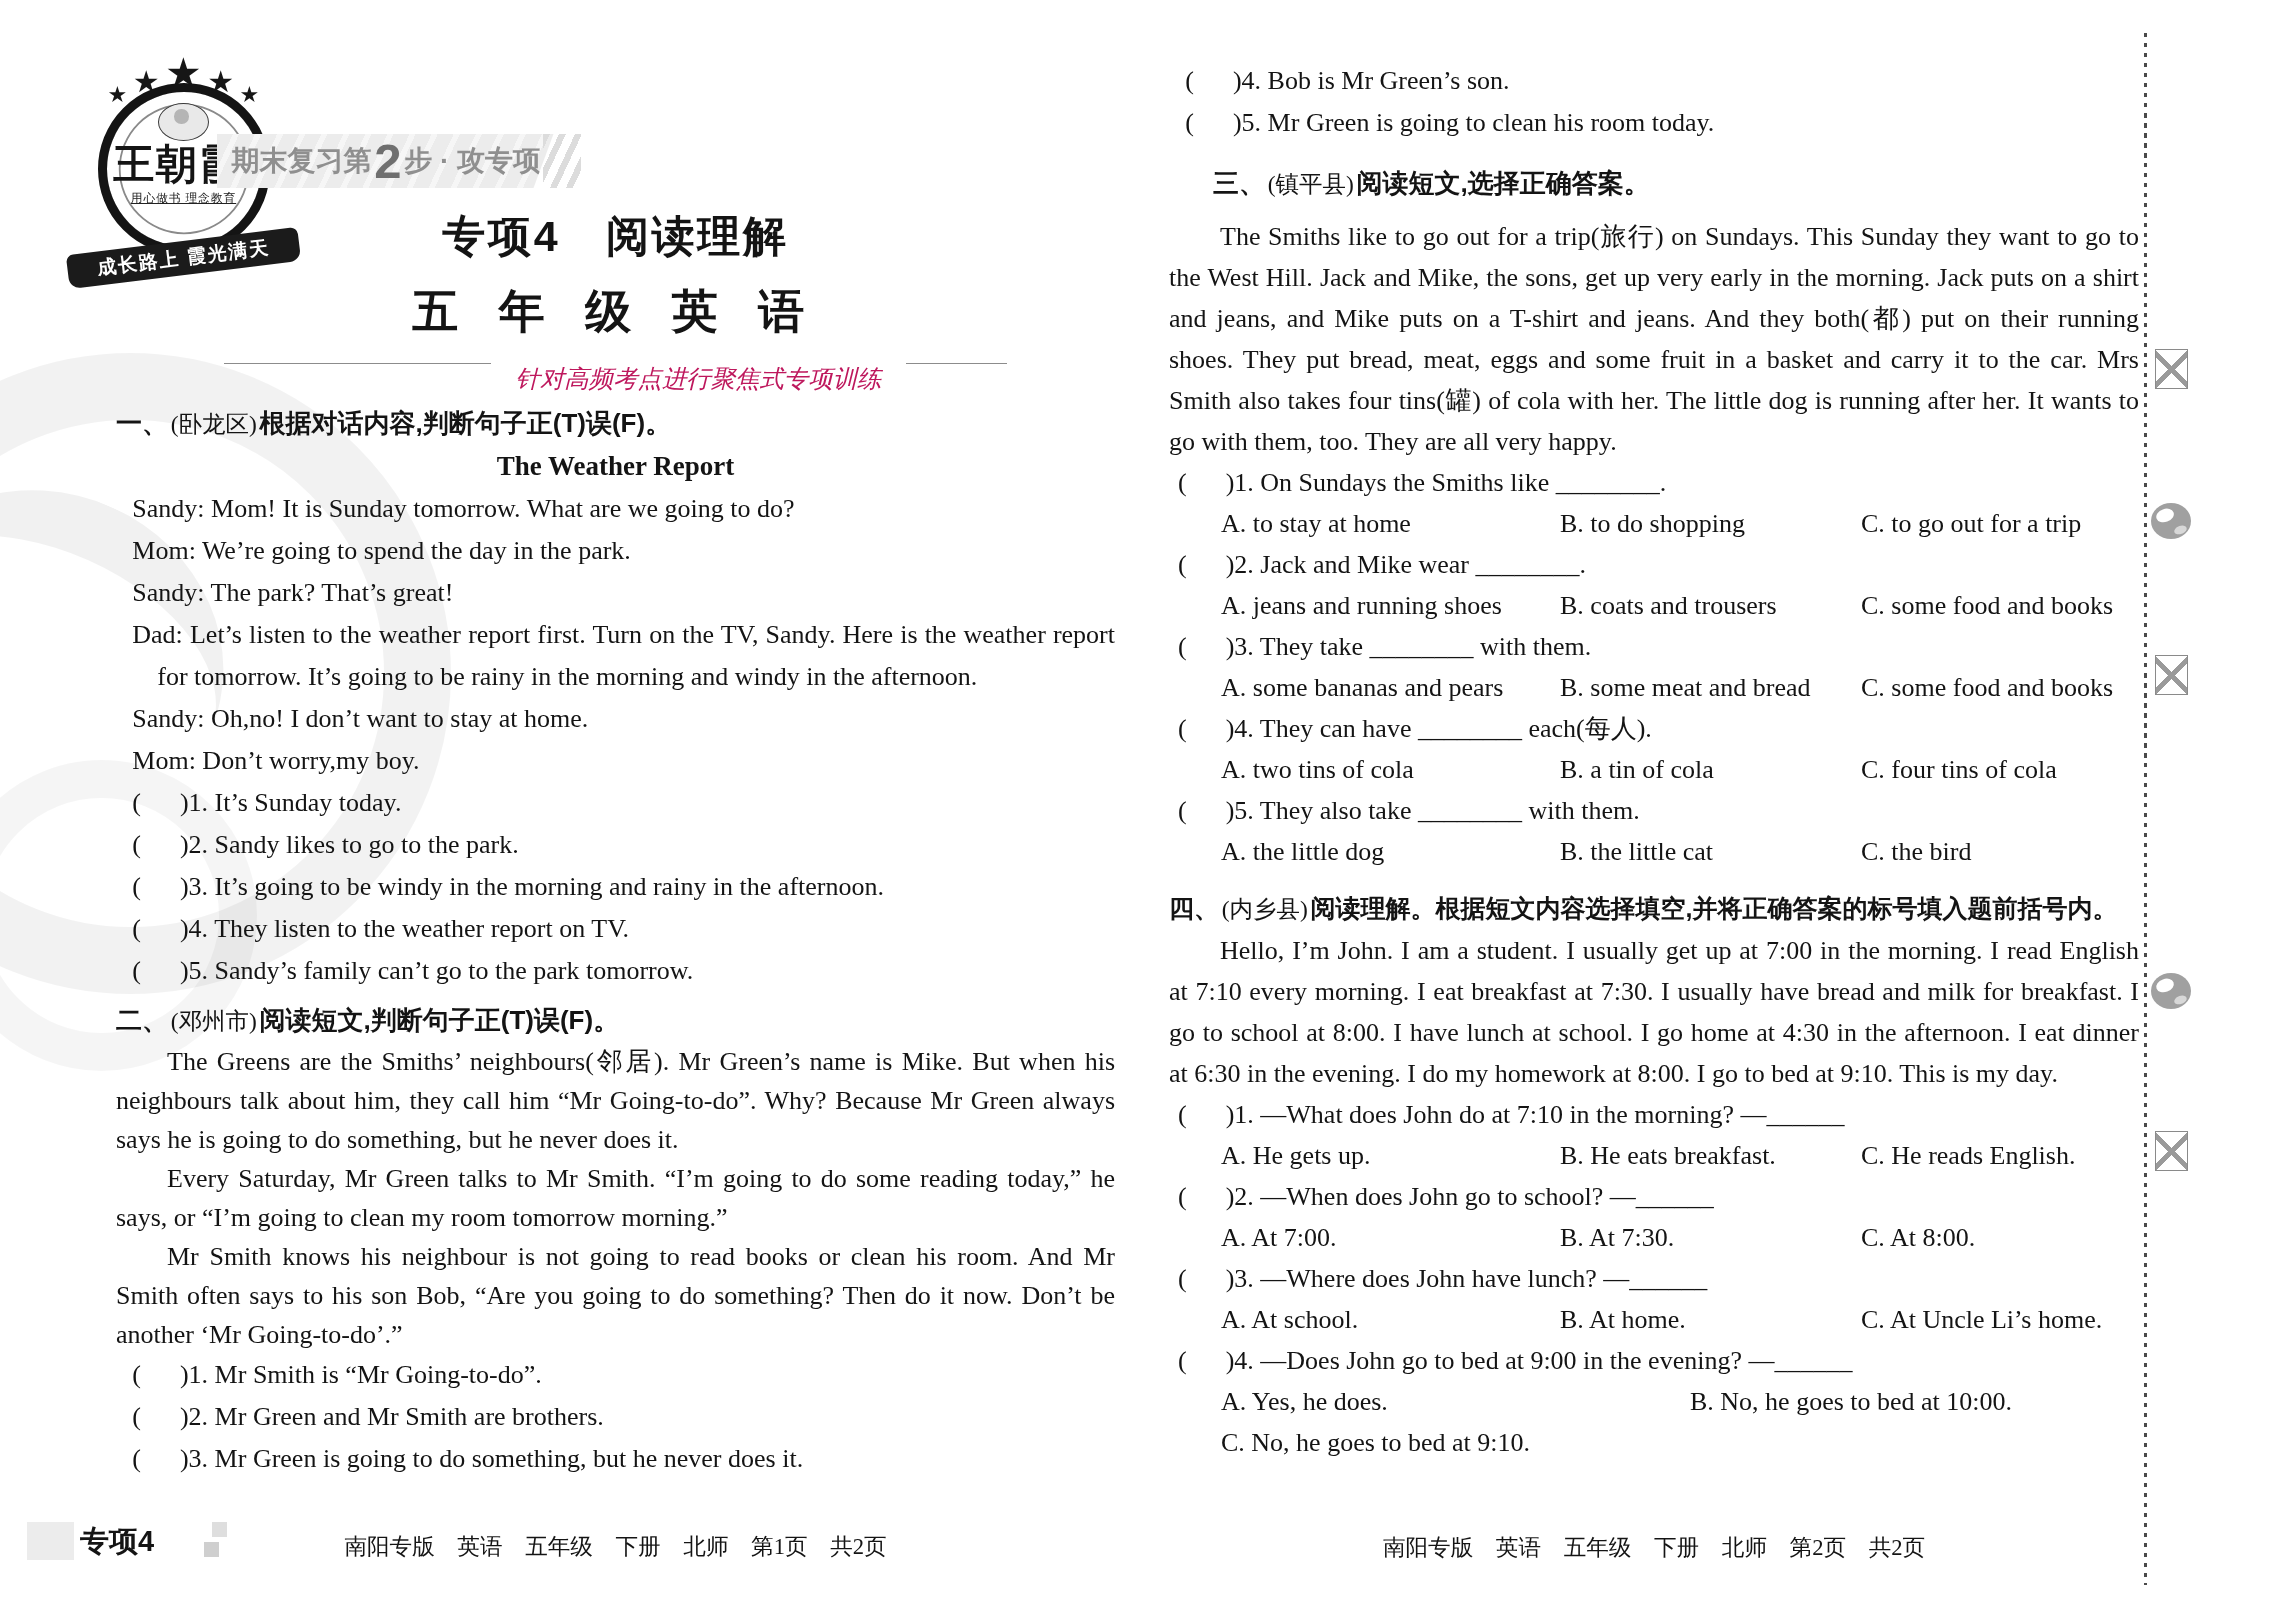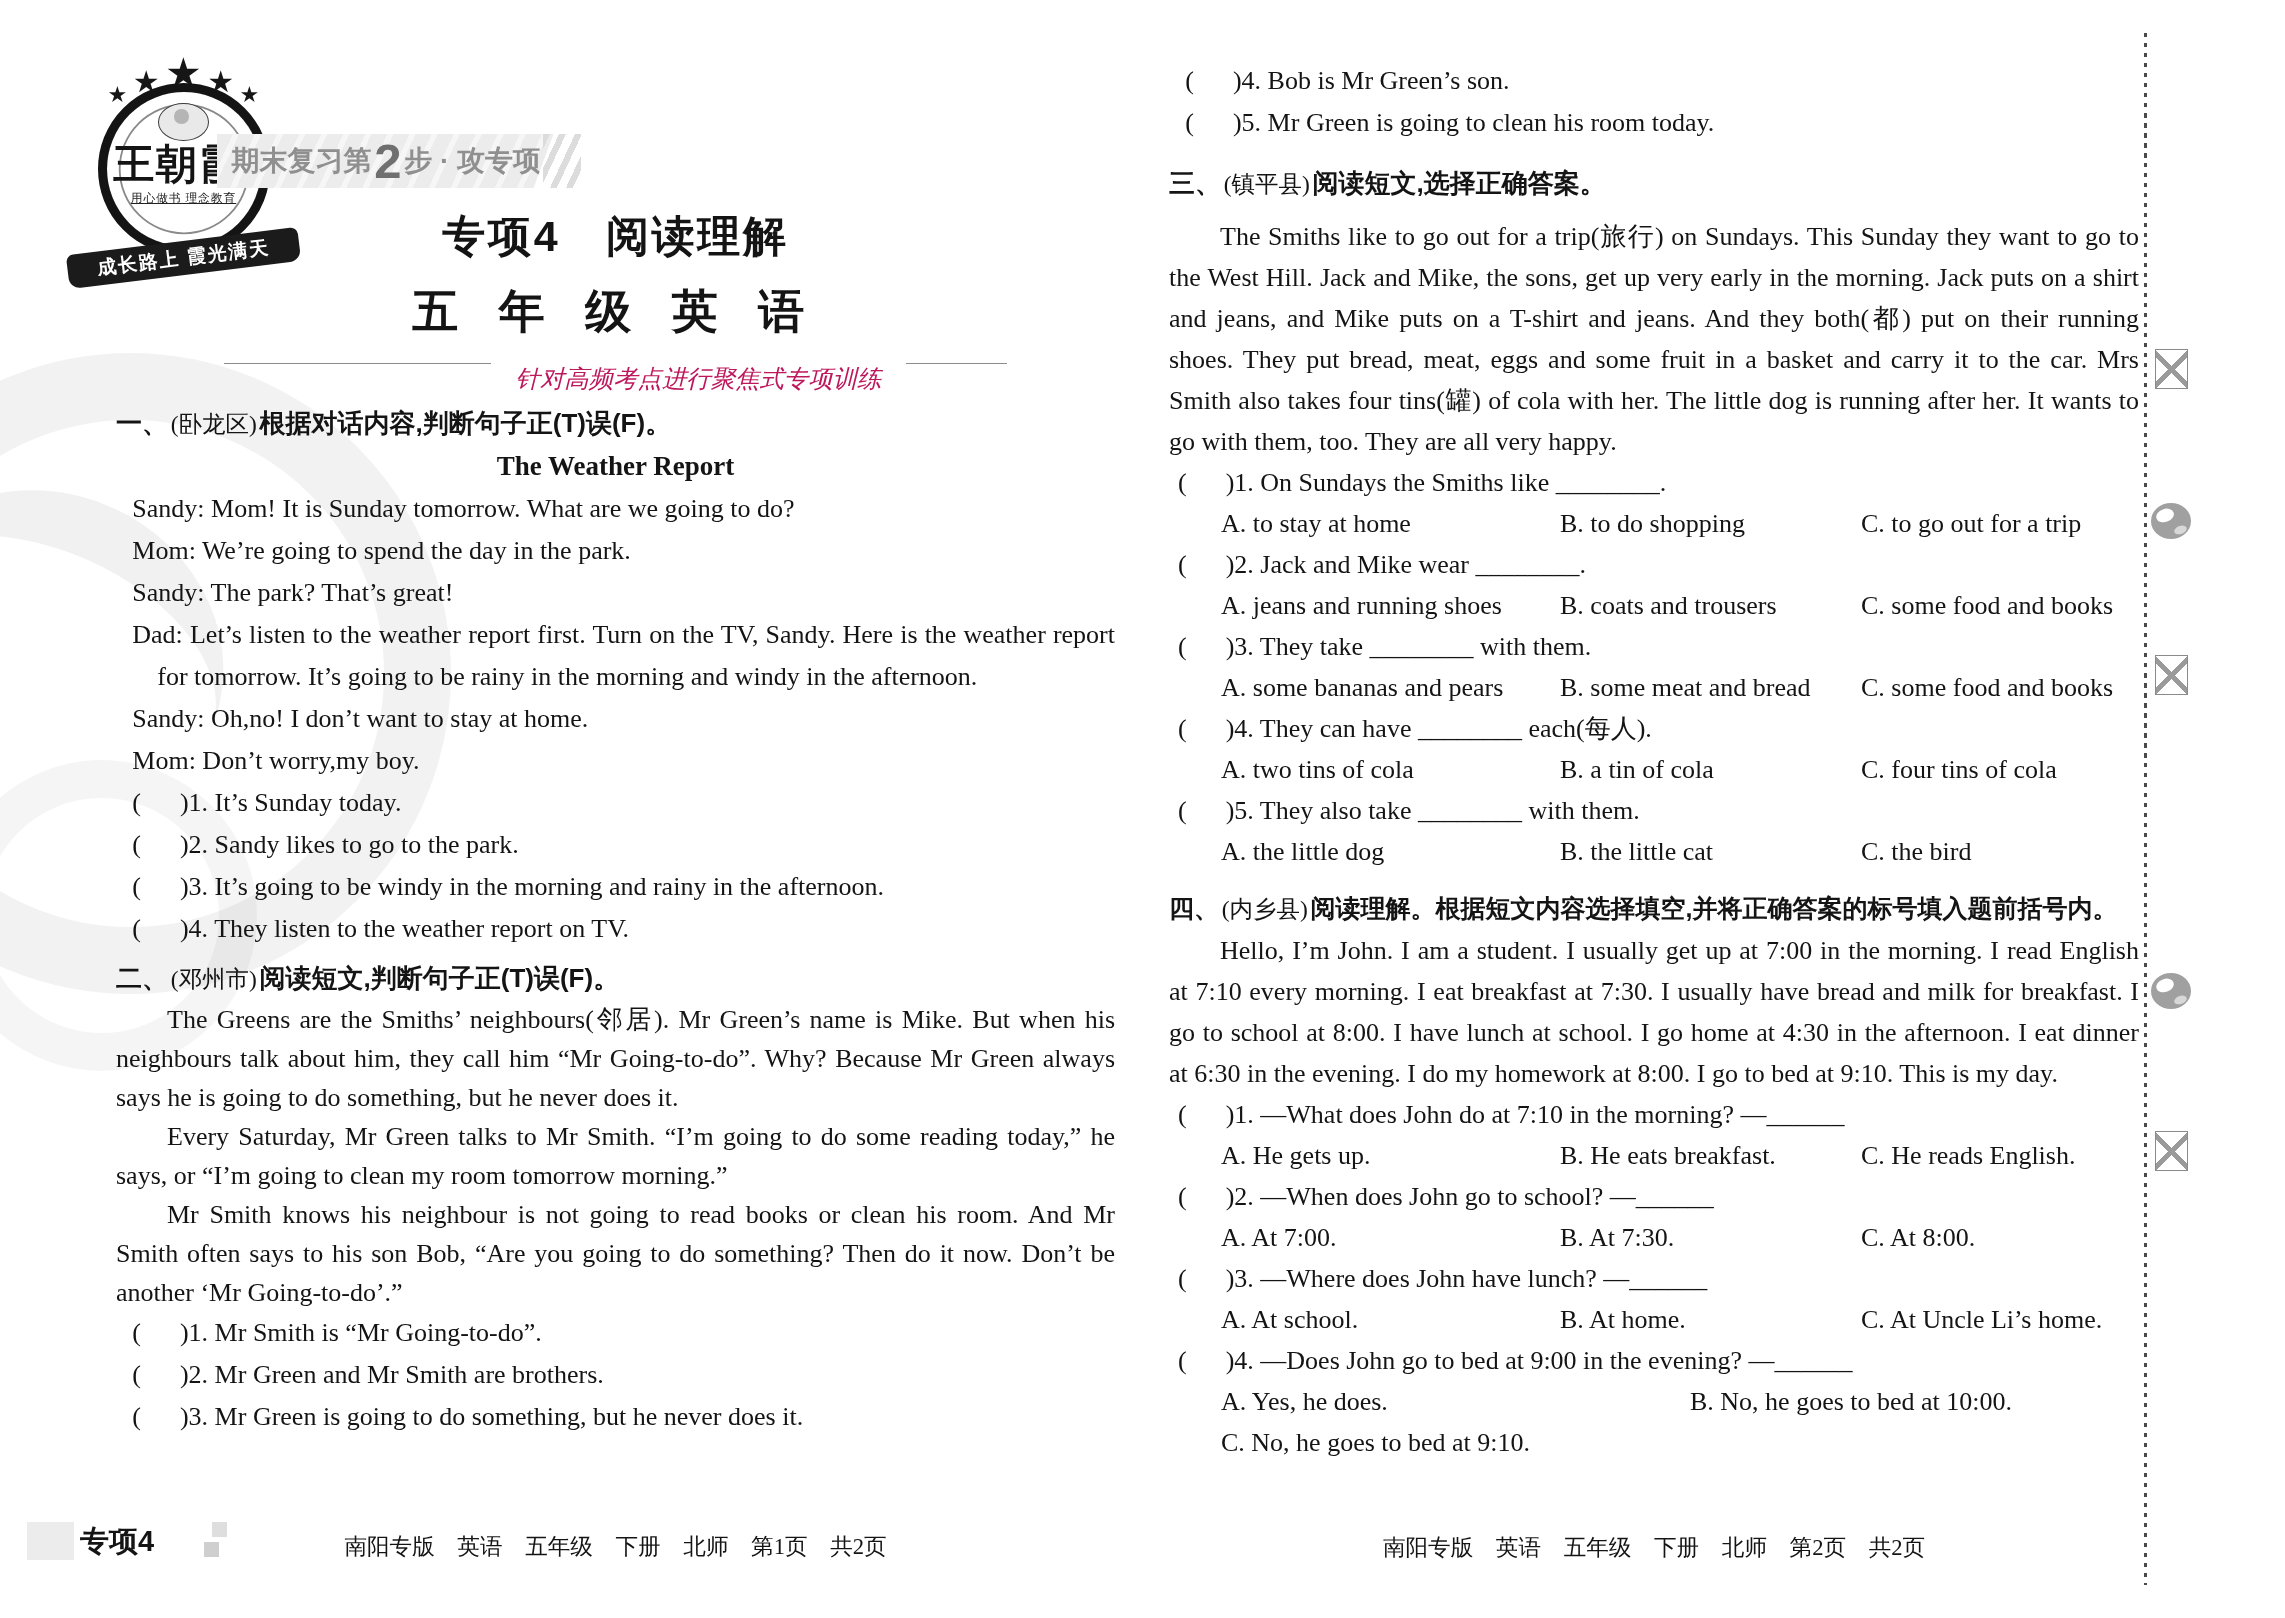--- a/index.html
+++ b/index.html
@@ -77,21 +77,21 @@
 
   .qline{line-height:41px;margin-left:9px;}
   .opts{display:flex;margin-left:52px;line-height:41px;gap:24px;}
   .opts .oa{width:315px;}
   .opts .ob{width:277px;}
   .opts .oc{flex:1;}
   .opts2 .oa{width:445px;}
   .optc{margin-left:52px;line-height:41px;}
 
   .mt8{margin-top:7.2px;} .mt12{margin-top:11px;} .mt16{margin-top:14.5px;}
-  .mt20{margin-top:18px;} .mt40{margin-top:36px;}
+  .mt20{margin-top:18px;margin-left:44px;} .mt40{margin-top:36px;}
 
   
   .ftab-bar{position:absolute;left:27px;top:1522px;width:47px;height:38px;background:#ececec;}
   .ftab{position:absolute;left:80px;top:1522px;font-family:"Liberation Sans",sans-serif;
         font-weight:700;font-size:29px;}
   .fsq1{position:absolute;left:212px;top:1522px;width:14.5px;height:14.5px;background:#dedede;}
   .fsq2{position:absolute;left:204px;top:1542px;width:14.5px;height:14.5px;background:#cfcfcf;}
   .fl-text{position:absolute;left:116px;top:1531px;width:999px;text-align:center;font-size:22.6px;}
   .fr-text{position:absolute;left:1169px;top:1532px;width:970px;text-align:center;font-size:22.6px;}
 
@@ -158,20 +158,21 @@
       <li>Sandy: The park? That’s great!</li>
       <li>Dad: Let’s listen to the weather report first. Turn on the TV, Sandy. Here is the weather report for tomorrow. It’s going to be rainy in the morning and windy in the afternoon.</li>
       <li>Sandy: Oh,no! I don’t want to stay at home.</li>
       <li>Mom: Don’t worry,my boy.</li>
     </ul>
     <ul class="tf">
       <li>(   )1. It’s Sunday today.</li>
       <li>(   )2. Sandy likes to go to the park.</li>
       <li>(   )3. It’s going to be windy in the morning and rainy in the afternoon.</li>
       <li>(   )4. They listen to the weather report on TV.</li>
+      <li>(   )5. Sandy’s family can’t go to the park tomorrow.</li>
     </ul>
     <div class="sec-head mt8">
       <span class="sec-num">二、</span><span class="sec-region">(邓州市)</span><span>阅读短文,判断句子正(T)误(F)。</span>
     </div>
     <p class="para">The Greens are the Smiths’ neighbours(邻居). Mr Green’s name is Mike. But when his neighbours talk about him, they call him “Mr Going-to-do”. Why? Because Mr Green always says he is going to do something, but he never does it.</p>
     <p class="para">Every Saturday, Mr Green talks to Mr Smith. “I’m going to do some reading today,” he says, or “I’m going to clean my room tomorrow morning.”</p>
     <p class="para">Mr Smith knows his neighbour is not going to read books or clean his room. And Mr Smith often says to his son Bob, “Are you going to do something? Then do it now. Don’t be another ‘Mr Going-to-do’.”</p>
     <ul class="tf">
       <li>(   )1. Mr Smith is “Mr Going-to-do”.</li>
       <li>(   )2. Mr Green and Mr Smith are brothers.</li>

